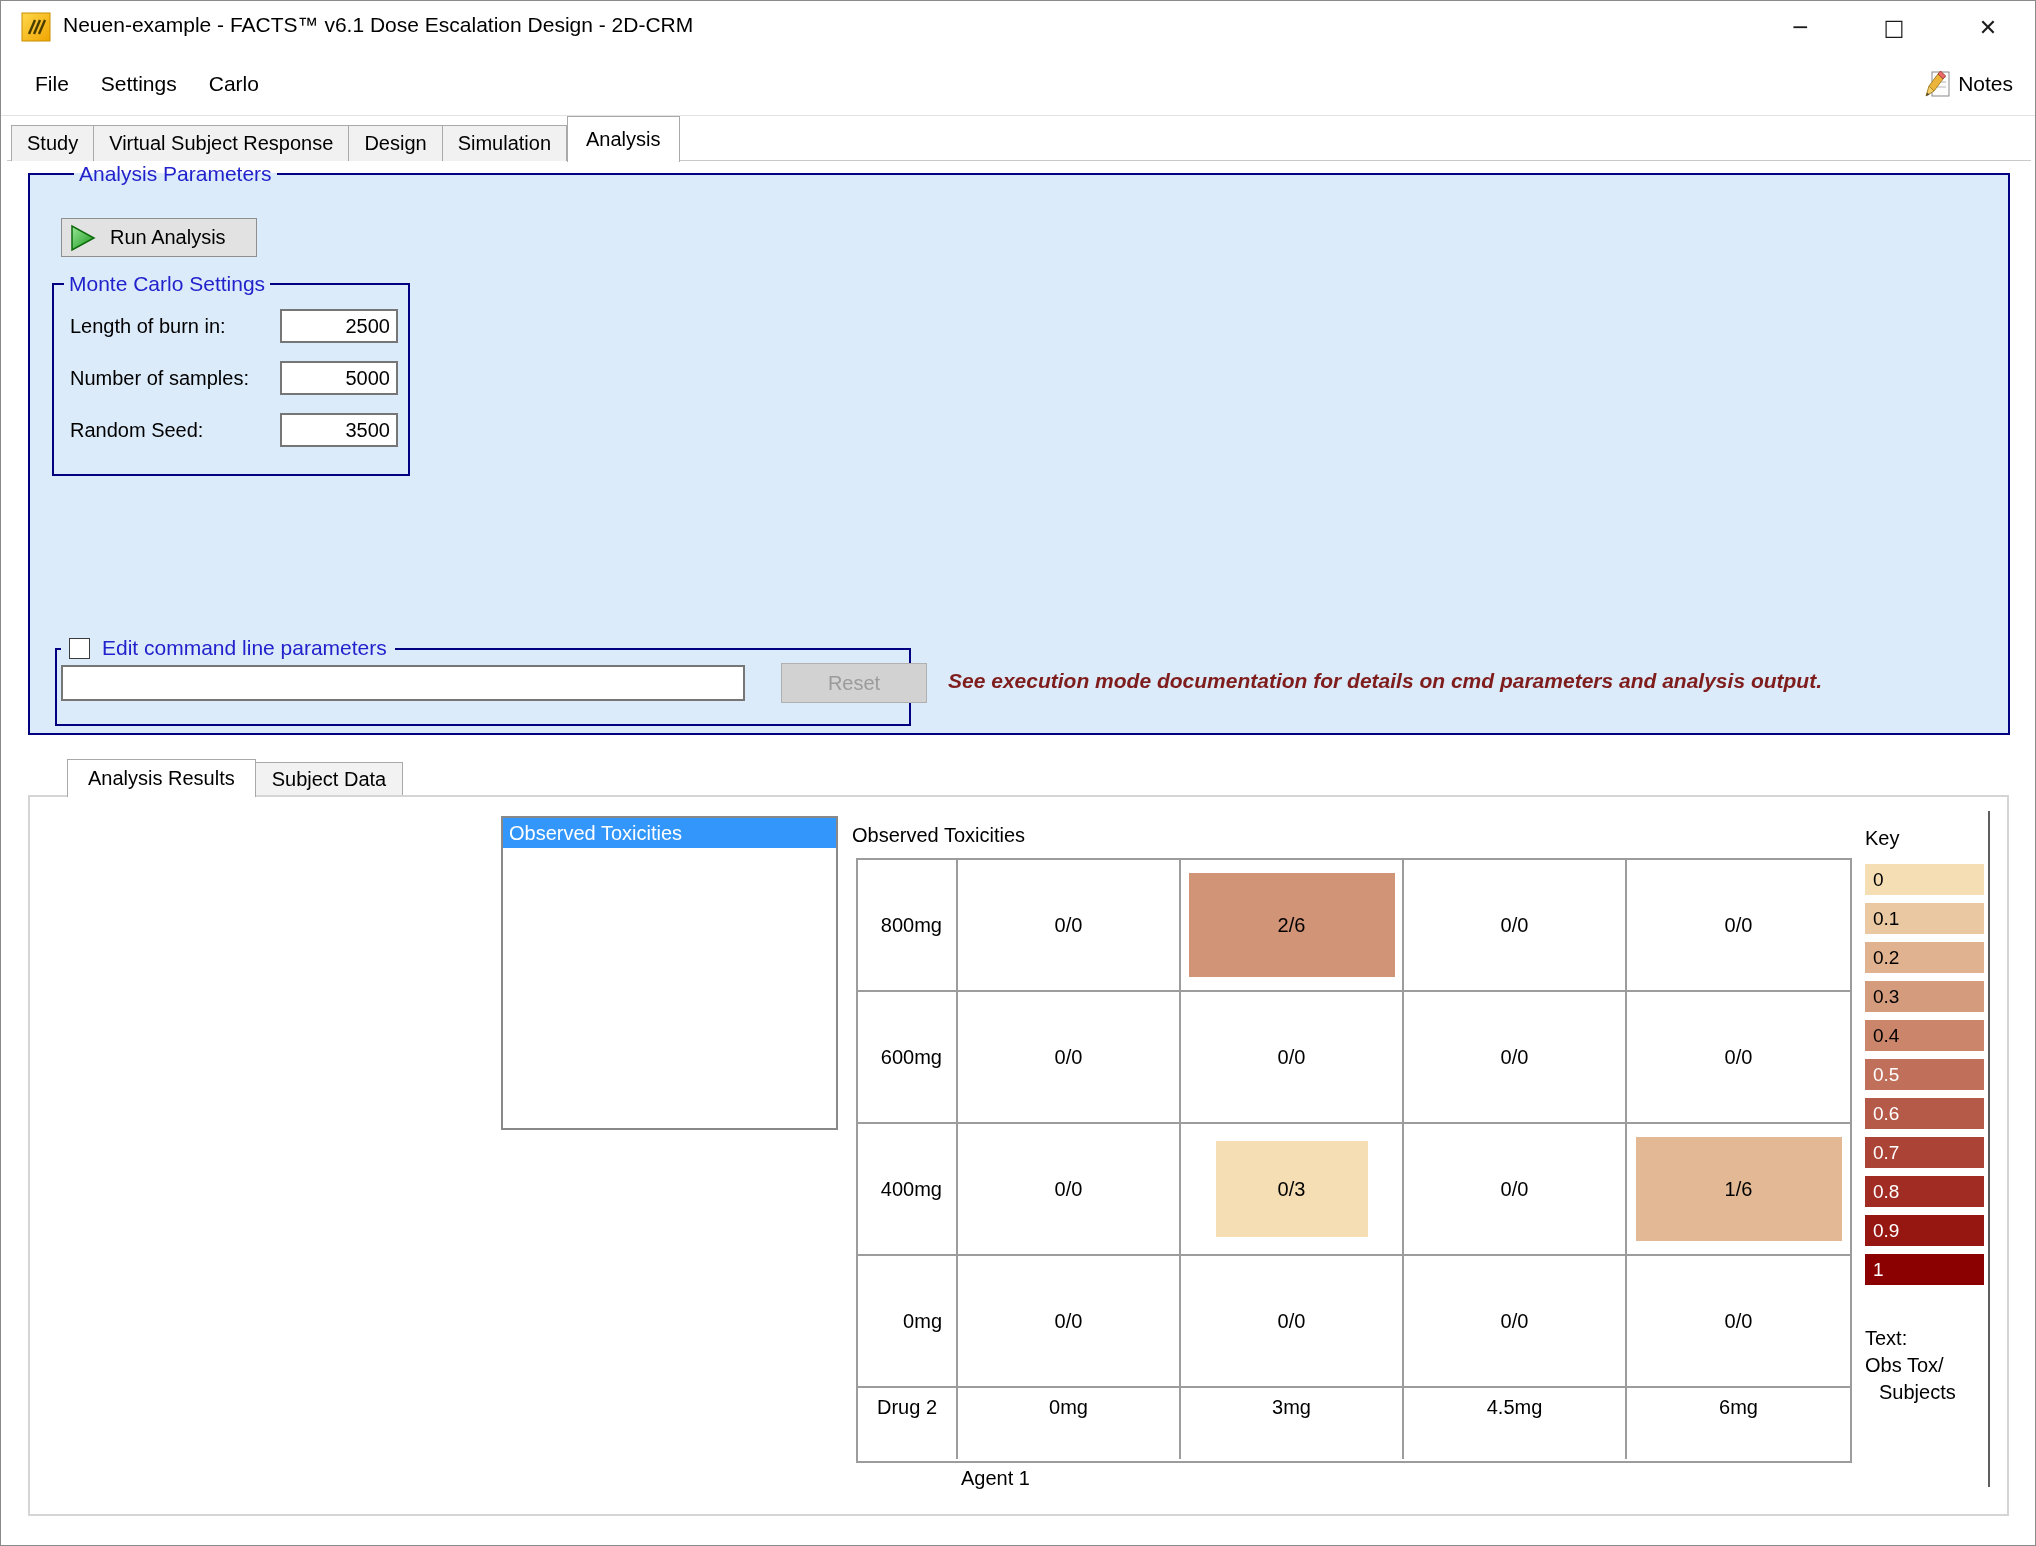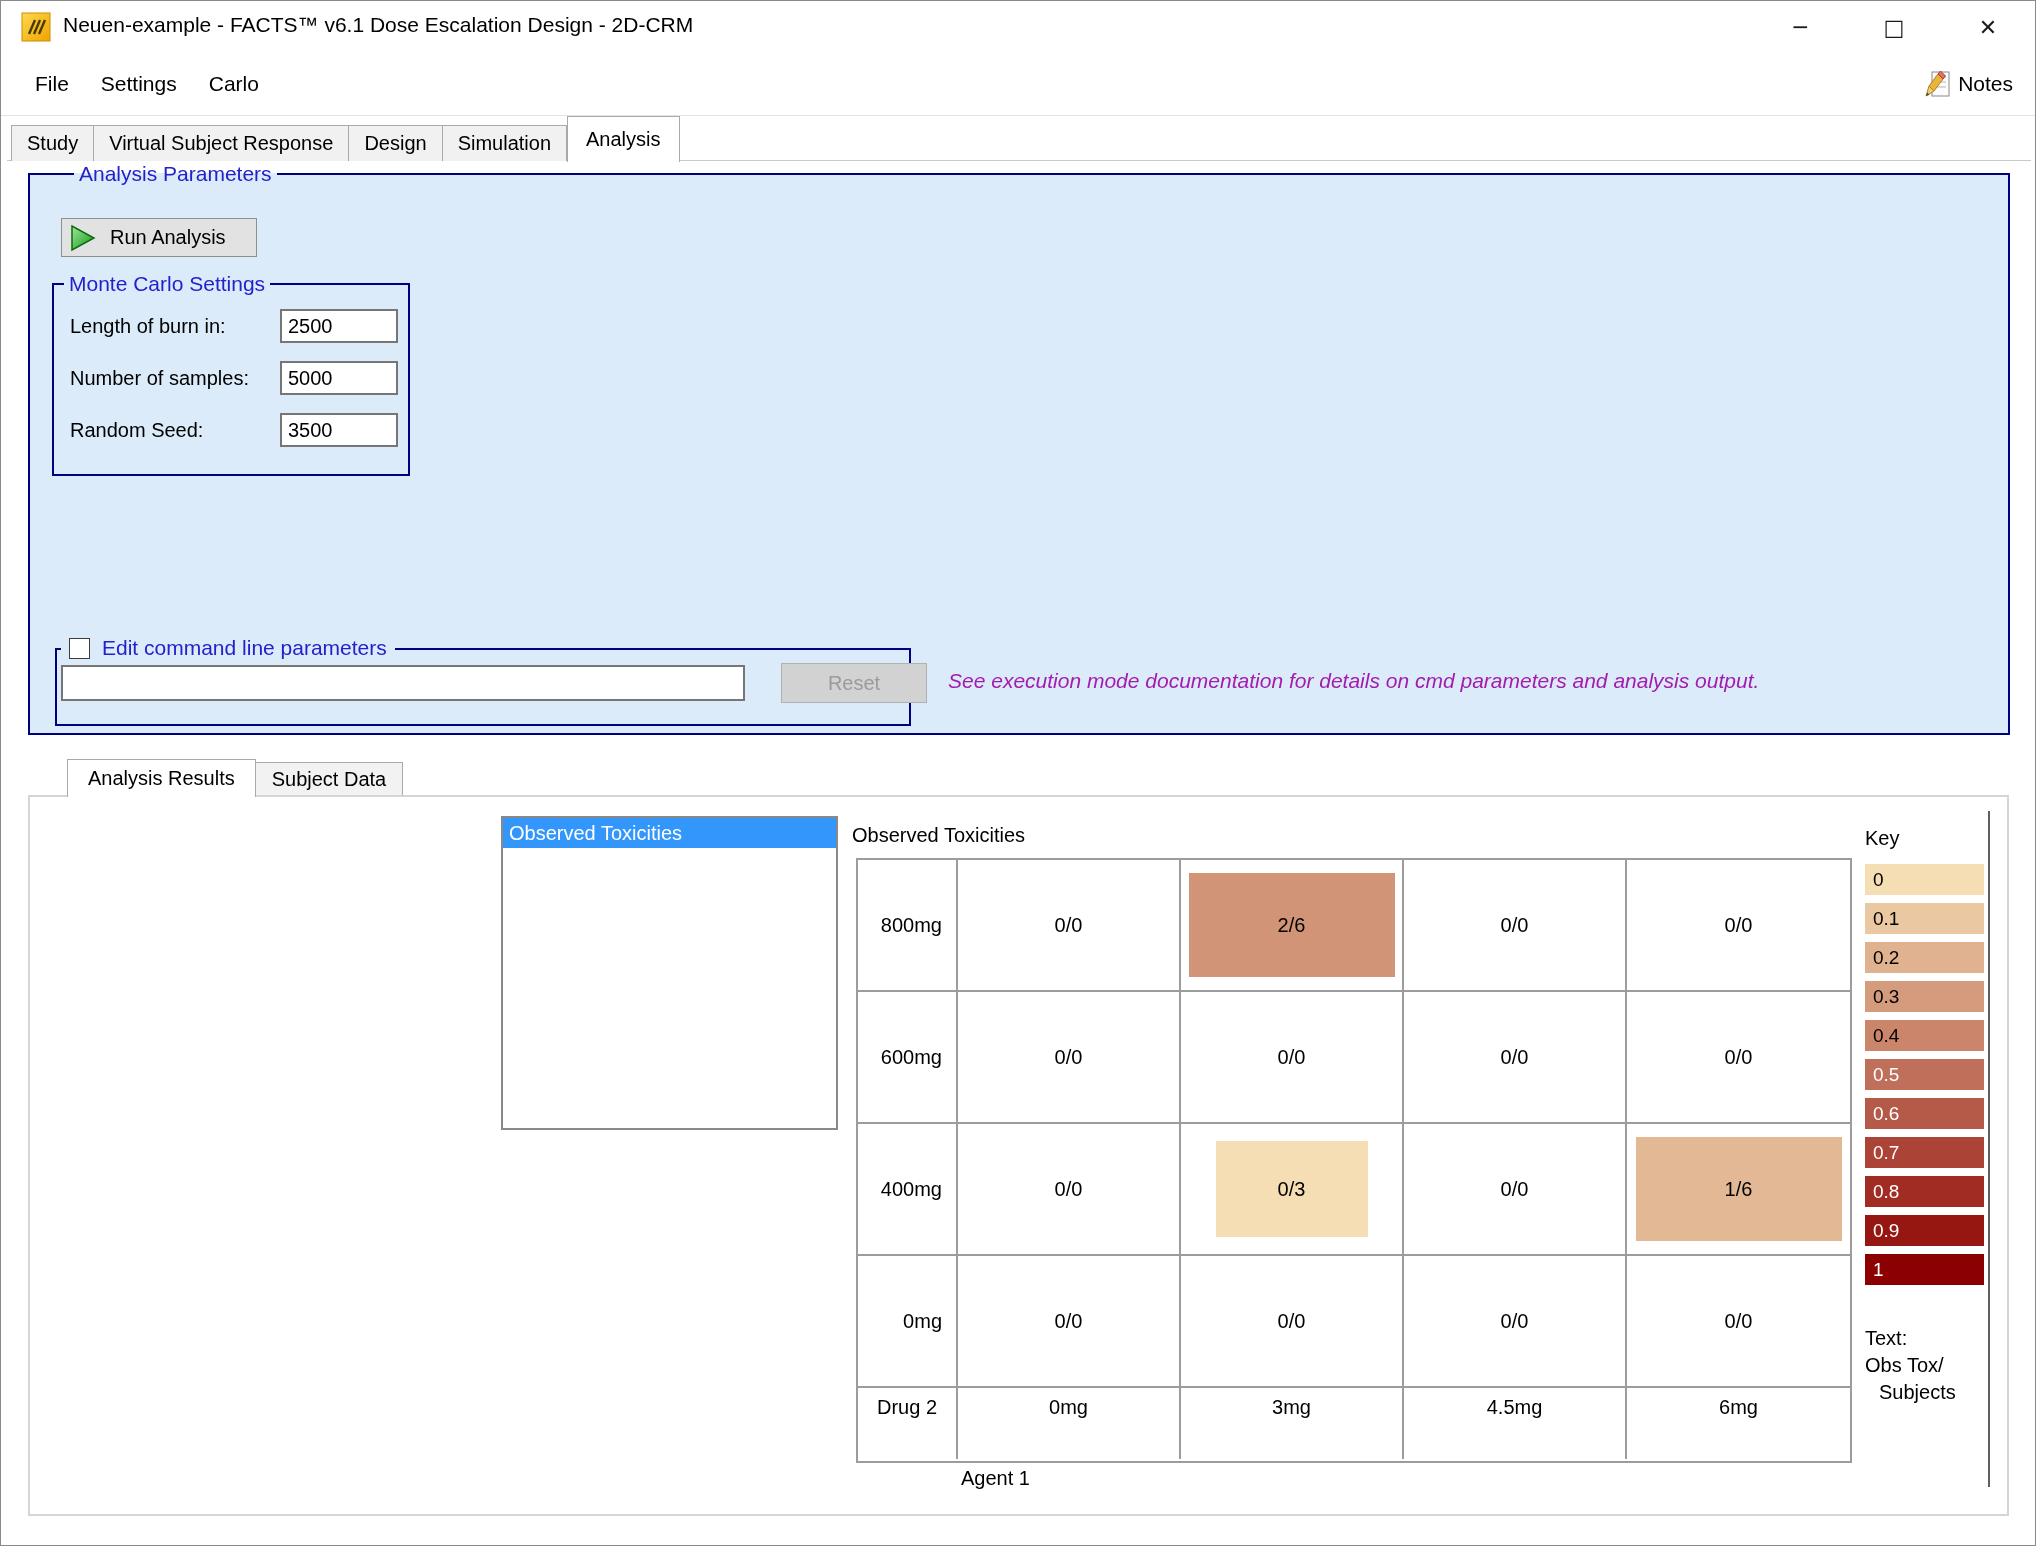--- a/index.html
+++ b/index.html
@@ -32,30 +32,30 @@
     border:2px solid #000080;box-sizing:border-box;}
   .group-label{position:absolute;font-size:21px;color:#2222cc;padding:0 5px;line-height:24px;}
   .panel-label{left:44px;top:-13px;background:linear-gradient(180deg,#ffffff 46%,#dcebfa 46%);}
   .run-btn{position:absolute;left:31px;top:43px;width:196px;height:39px;background:#e2e2e2;border:1px solid #8f8f8f;
     display:flex;align-items:center;justify-content:flex-start;gap:12px;font-size:20px;padding-left:6px;box-sizing:border-box;}
   .mc-group{position:absolute;left:22px;top:108px;width:358px;height:193px;border:2px solid #000080;box-sizing:border-box;}
   .mc-label{left:10px;top:-13px;background:#dcebfa;}
   .field-row{position:absolute;left:0;width:100%;height:36px;}
   .field-row .flabel{position:absolute;left:16px;top:6px;font-size:20px;}
   .field-row input{position:absolute;left:226px;top:0;width:118px;height:34px;border:2px solid #767676;
-    font-size:20px;padding:0 6px;box-sizing:border-box;font-family:"Liberation Sans",sans-serif;background:#fff;}
+    font-size:20px;padding:0 6px;box-sizing:border-box;font-family:"Liberation Sans",sans-serif;background:#fff;text-align:right;}
   .cmd-group{position:absolute;left:25px;top:473px;width:856px;height:78px;border:2px solid #000080;box-sizing:border-box;}
   .cmd-head{position:absolute;left:4px;top:-14px;background:#dcebfa;display:flex;align-items:center;gap:12px;padding:0 8px;}
   .checkbox{width:21px;height:21px;background:#fff;border:1px solid #3c3c3c;display:inline-block;box-sizing:border-box;}
   .cmd-label{font-size:21px;color:#2222cc;}
   .cmd-input{position:absolute;left:4px;top:15px;width:684px;height:36px;border:2px solid #767676;font-size:20px;
     padding:0 6px;box-sizing:border-box;font-family:"Liberation Sans",sans-serif;background:#fff;}
   .reset-btn{position:absolute;left:724px;top:13px;width:146px;height:40px;background:#d2d2d2;border:1px solid #b0b0b0;
     color:#9b9b9b;font-size:20px;display:flex;align-items:center;justify-content:center;box-sizing:border-box;}
-  .cmd-note{position:absolute;left:918px;top:494px;font-size:21px;font-style:italic;color:#a21caf;}
+  .cmd-note{position:absolute;left:918px;top:494px;font-size:21px;font-style:italic;color:#7f1d1d;font-weight:bold;}
   
   .rtabstrip{position:absolute;left:30px;top:756px;height:38px;display:flex;align-items:flex-end;z-index:3;margin-left:36px;}
   .rtab{height:33px;display:flex;align-items:center;padding:0 16px;background:#f2f2f2;border:1px solid #a9a9a9;
     border-bottom:none;border-left:none;font-size:20px;box-sizing:border-box;}
   .rtab:first-child{border-left:1px solid #a9a9a9;}
   .rtab.sel{background:#fff;height:38px;margin-bottom:-2px;border:1px solid #a9a9a9;border-bottom:none;z-index:4;padding:0 20px;}
   .results-panel{position:absolute;left:27px;top:794px;width:1981px;height:721px;background:#fff;
     border:2px solid #d5d5d5;box-sizing:border-box;}
   .listbox{position:absolute;left:471px;top:19px;width:337px;height:314px;border:2px solid #898989;background:#fff;box-sizing:border-box;}
   .list-item{height:30px;display:flex;align-items:center;padding-left:6px;font-size:20px;}

